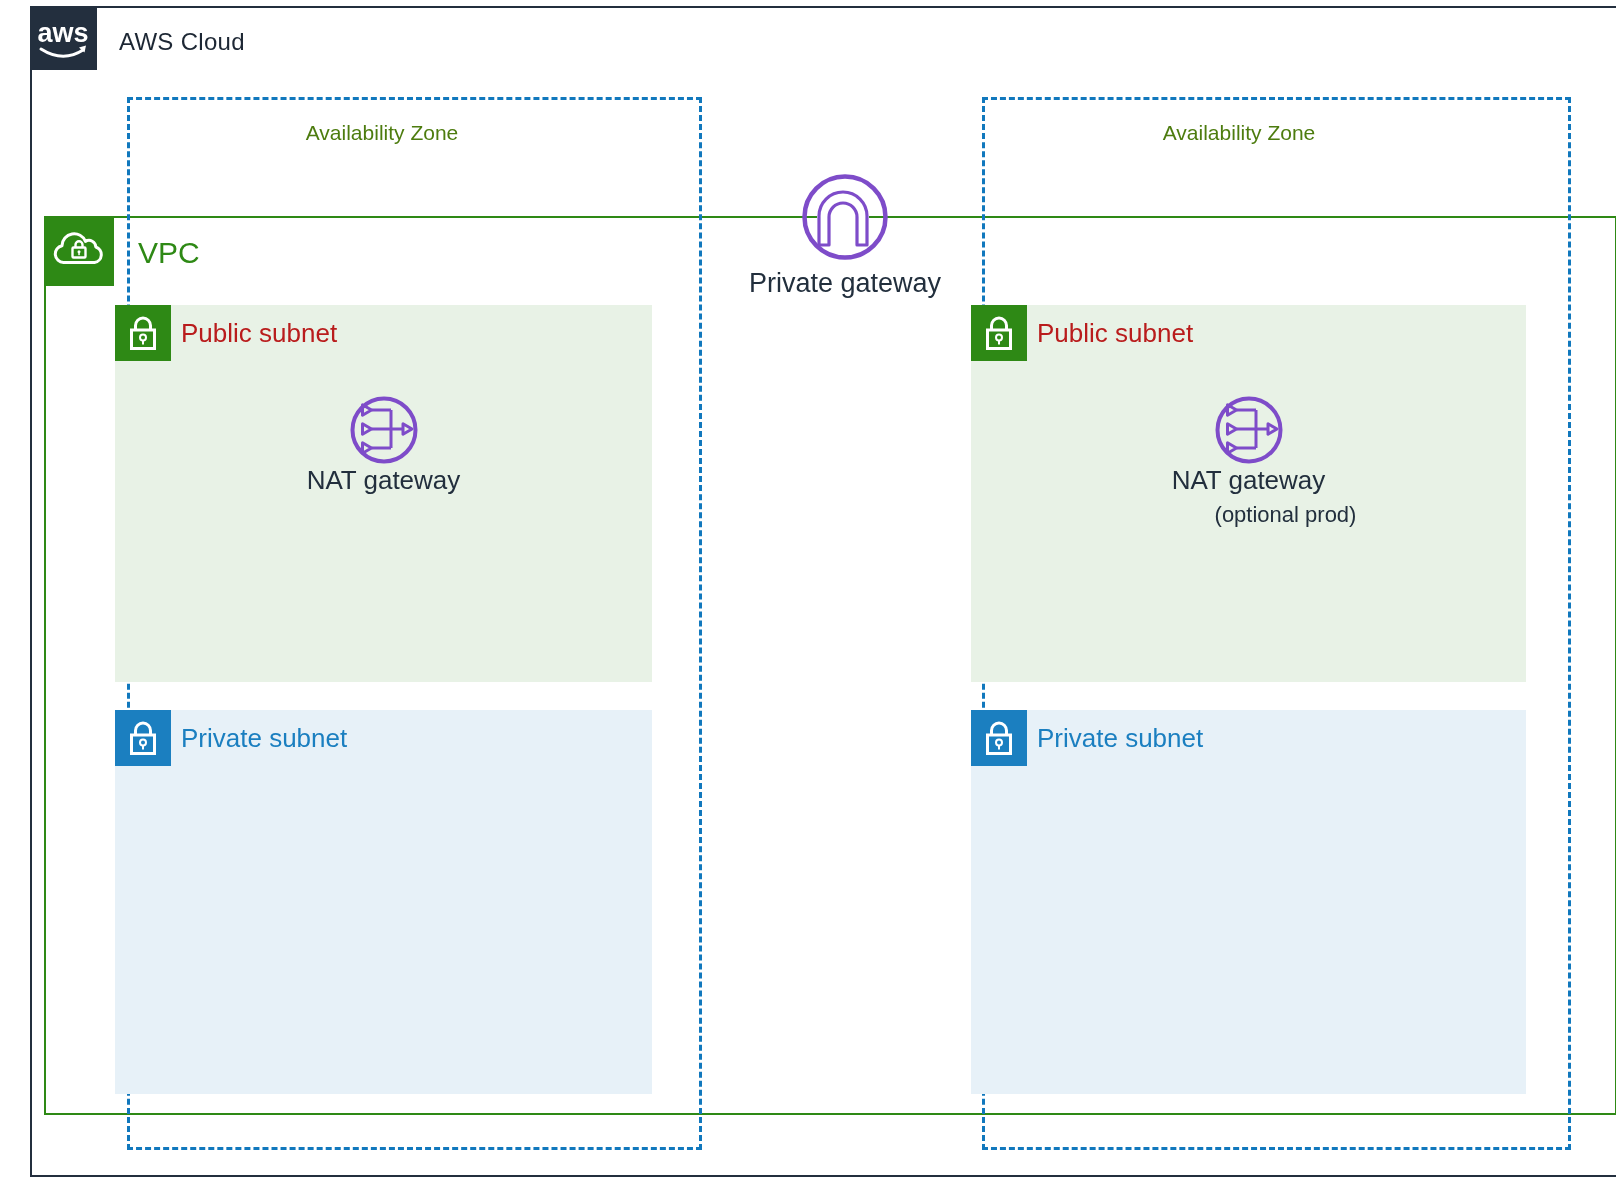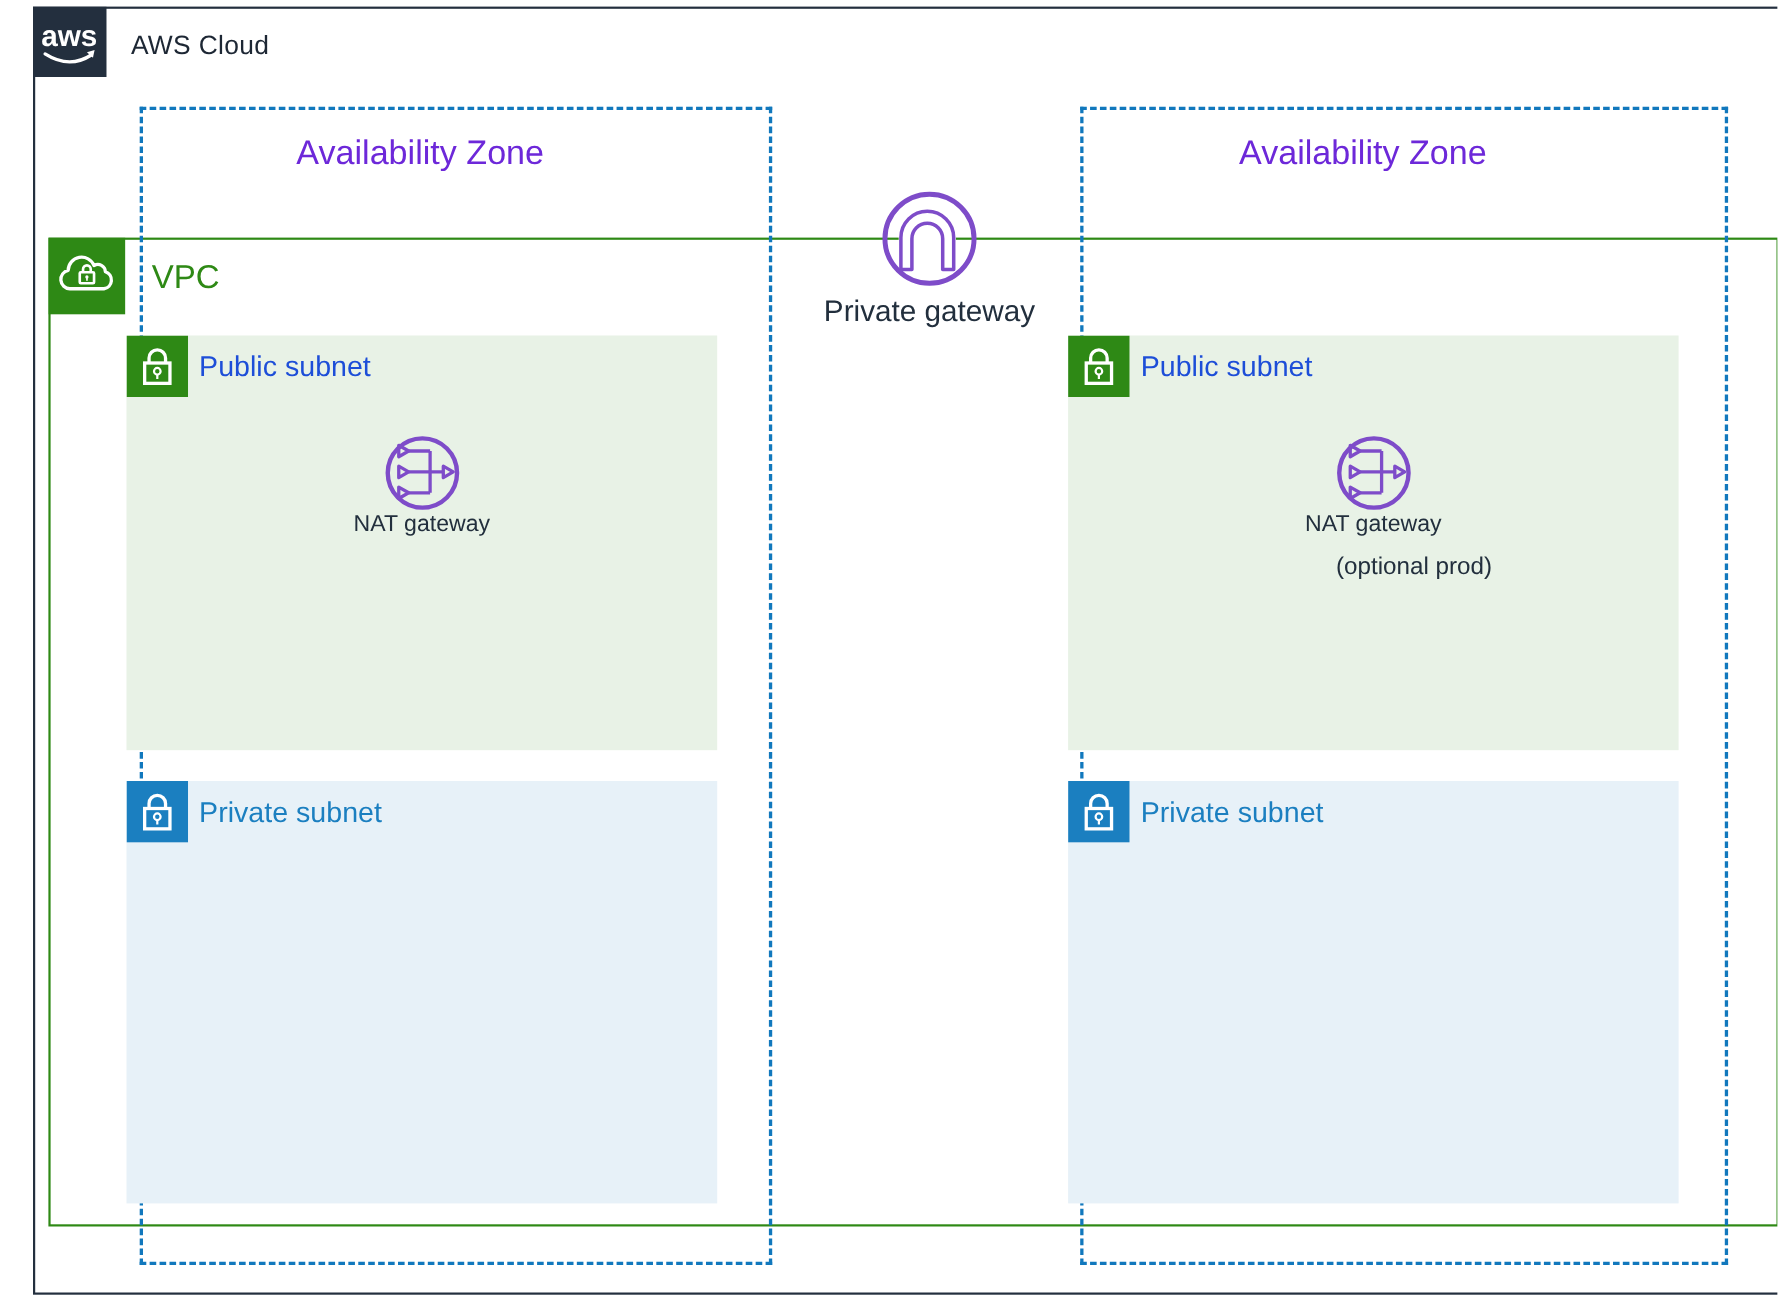--- a/index.html
+++ b/index.html
@@ -22,40 +22,40 @@
     left: 95px; top: 28px;
     font-size: 24px; color: #1d2734; letter-spacing: 0.3px;
   }
   .az-box {
     border: 3px dashed #1178bd;
     background: transparent;
   }
   .az-label {
     transform: translateX(-50%);
     white-space: nowrap;
-    font-size: 31px;
-    color: #6d28d9;
+    font-size: 21px;
+    color: #4d7c0f;
   }
   .vpc-border { border: 2.5px solid #2e8915; }
   .vpc-icon { left: 20px; top: 216px; width: 70px; height: 70px; }
   .vpc-label { left: 114px; top: 236px; font-size: 30px; color: #2e8915; }
   .subnet { position: absolute; }
   .subnet.public { background: #e8f2e6; }
   .subnet.private { background: #e7f1f8; }
   .subnet-icon { position: absolute; left: 0; top: 0; width: 56px; height: 56px; }
   .subnet-label {
     position: absolute; left: 66px; top: 13px;
     font-size: 26px; line-height: 30px; white-space: nowrap;
   }
-  .subnet-label.green { color: #1d4ed8; }
+  .subnet-label.green { color: #b91c1c; }
   .subnet-label.blue { color: #1b7fc0; text-align: center; }
   .nat-icon { position: absolute; top: 90px; left: 50%; margin-left: -35px; width: 70px; height: 70px; }
   .nat-label {
     position: absolute; top: 160px; left: 0; width: 100%;
-    text-align: center; font-size: 21px; color: #222f3d;
+    text-align: center; font-size: 26px; color: #222f3d;
   }
   .nat-sublabel {
     position: absolute; top: 197px; left: 0; width: 100%;
     text-align: center; font-size: 22px; color: #222f3d; margin-left: 37px;
   }
   .igw-icon { left: 776px; top: 172px; width: 90px; height: 90px; }
   .igw-label {
     left: 821px; top: 268px; transform: translateX(-50%);
     white-space: nowrap; font-size: 27px; color: #222f3d;
   }

